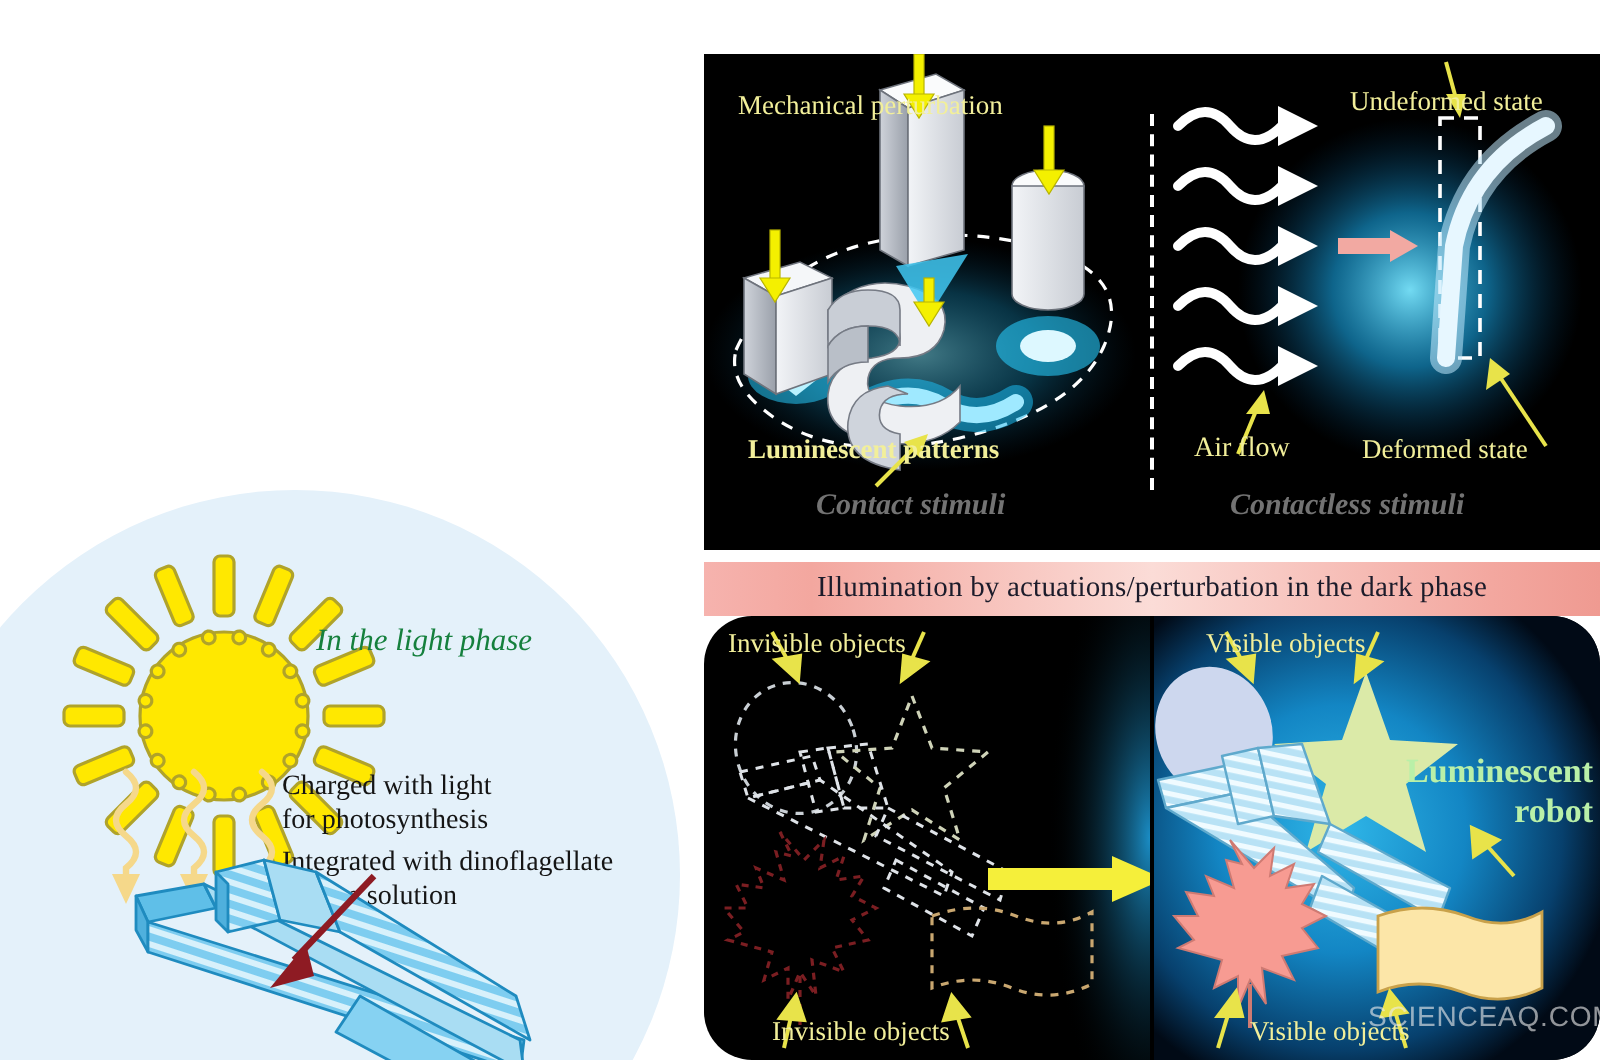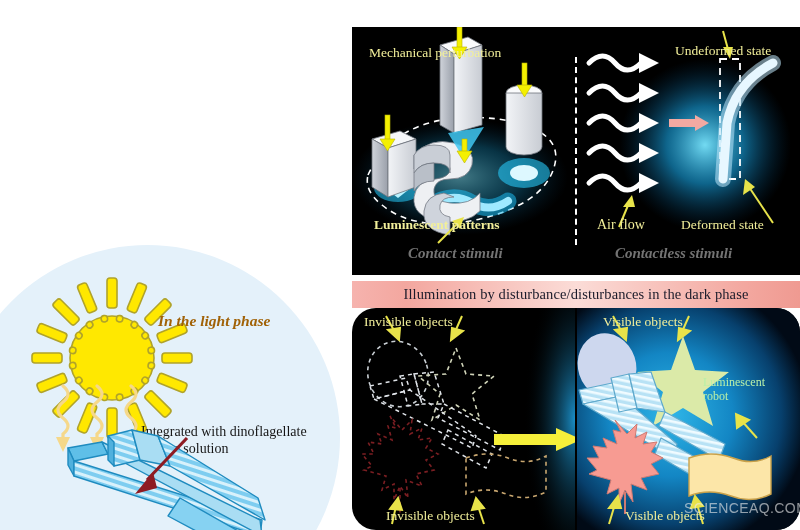--- a/index.html
+++ b/index.html
@@ -3,22 +3,22 @@
 <meta charset="utf-8">
 <style>
   html,body{margin:0;padding:0;background:#fff;}
   body{width:800px;height:530px;overflow:hidden;font-family:"Liberation Serif",serif;}
   #root{position:relative;width:800px;height:530px;background:#ffffff;}
 
   
   #left-panel{position:absolute;left:0;top:0;width:352px;height:530px;background:#ffffff;overflow:hidden;}
   .light-circle{position:absolute;left:-45px;top:245px;width:385px;height:385px;border-radius:50%;
       background:#e4f1fa;}
-  .light-phase-label{position:absolute;left:158px;top:312px;font-size:15.5px;font-weight:bold;
-      font-style:italic;color:#a16207;white-space:nowrap;}
+  .light-phase-label{position:absolute;left:158px;top:312px;font-size:15.5px;font-weight:normal;
+      font-style:italic;color:#15803d;white-space:nowrap;}
   .charged-label{position:absolute;left:141px;top:386px;font-size:14px;color:#151515;line-height:1.18;}
   .integrated-label{position:absolute;left:141px;top:424px;font-size:14px;color:#151515;line-height:1.18;}
 
   
   #right-section{position:absolute;left:352px;top:0;width:448px;height:530px;}
   .banner{position:absolute;left:0;width:448px;height:27px;display:flex;align-items:center;
       justify-content:center;font-size:14.5px;color:#1b1b2a;letter-spacing:0.1px;}
   .banner-blue{top:0;background:linear-gradient(90deg,#d3e2f2 0%,#cfe0f3 14%,#e9f1fa 50%,#cfe0f3 86%,#b9cfe8 100%);}
   .banner-pink{top:281px;background:linear-gradient(90deg,#f6b3ae 0%,#f3a79f 12%,#fbdcd7 50%,#f3a79f 88%,#ef9a91 100%);}
 
@@ -100,20 +100,24 @@
         <path d="M42 2 q10 8 0 16 q-10 8 0 16 q10 8 0 16 l0 6"></path>
         <path d="M76 2 q10 8 0 16 q-10 8 0 16 q10 8 0 16 l0 6"></path>
       </g>
       <g fill="#f5d88a">
         <polygon points="8,68 1,53 15,53"></polygon>
         <polygon points="42,68 35,53 49,53"></polygon>
         <polygon points="76,68 69,53 83,53"></polygon>
       </g>
     </svg>
 
+    <div class="charged-label">
+      <div>Charged with light</div>
+      <div>for photosynthesis</div>
+    </div>
 
     <div class="integrated-label">
       <div>Integrated with dinoflagellate</div>
       <div>culture solution</div>
     </div>
 
     <svg width="300" height="130" viewBox="0 0 300 130" style="position:absolute;left:10px;top:420px;">
       <defs>
         <pattern id="stripeBlue" width="7" height="7" patternTransform="rotate(18)" patternUnits="userSpaceOnUse">
           <rect width="7" height="7" fill="#7ecdf0"></rect>
@@ -289,21 +293,21 @@
           </g>
         </svg>
 
         <div class="lbl lbl-yellow" style="left:72px;top:16px;font-size:13.5px;margin-left:26px;">Undeformed state</div>
         <div class="lbl lbl-yellow" style="left:20px;top:190px;font-size:14px;">Air flow</div>
         <div class="lbl lbl-yellow" style="left:104px;top:190px;font-size:13.5px;">Deformed state</div>
         <div class="lbl lbl-white-bi" style="left:38px;top:218px;font-size:15px;">Contactless stimuli</div>
       </div>
     </div>
 
-    <div class="banner banner-pink">Illumination by disturbance/disturbances in the dark phase</div>
+    <div class="banner banner-pink">Illumination by actuations/perturbation in the dark phase</div>
 
     <div class="dark-block" id="bottom-dark">
 
       <div class="half half-l">
 
         <svg width="223" height="222" viewBox="0 0 223 222" style="position:absolute;left:0;top:0;">
           <defs>
             <radialGradient id="edgeGlow" cx="100%" cy="50%" r="70%">
               <stop offset="0%" stop-color="#1fa6e8" stop-opacity="0.85"></stop>
               <stop offset="100%" stop-color="#000" stop-opacity="0"></stop>
@@ -404,21 +408,21 @@
             <line x1="126" y1="216" x2="120" y2="196"></line>
               <polygon points="118,188 114,200 126,198"></polygon>
             <line x1="180" y1="130" x2="164" y2="112"></line>
               <polygon points="159,106 160,120 172,112"></polygon>
           </g>
         </svg>
 
         <div class="lbl lbl-yellow" style="left:26px;top:6px;font-size:13.5px;">Visible objects</div>
         <div class="lbl lbl-yellow" style="left:48px;top:200px;font-size:13.5px;">Visible objects</div>
 
-        <div class="lbl lbl-green" style="left:126px;top:68px;font-size:12px;line-height:1.15;text-align:left;">
+        <div class="lbl lbl-green" style="left:126px;top:68px;font-size:17px;line-height:1.15;text-align:right;font-weight:bold;">
           <div>Luminescent</div>
           <div>robot</div>
         </div>
       </div>
     </div>
   </div>
 
   <div class="watermark">SCIENCEAQ.COM</div>
 </div>
 

